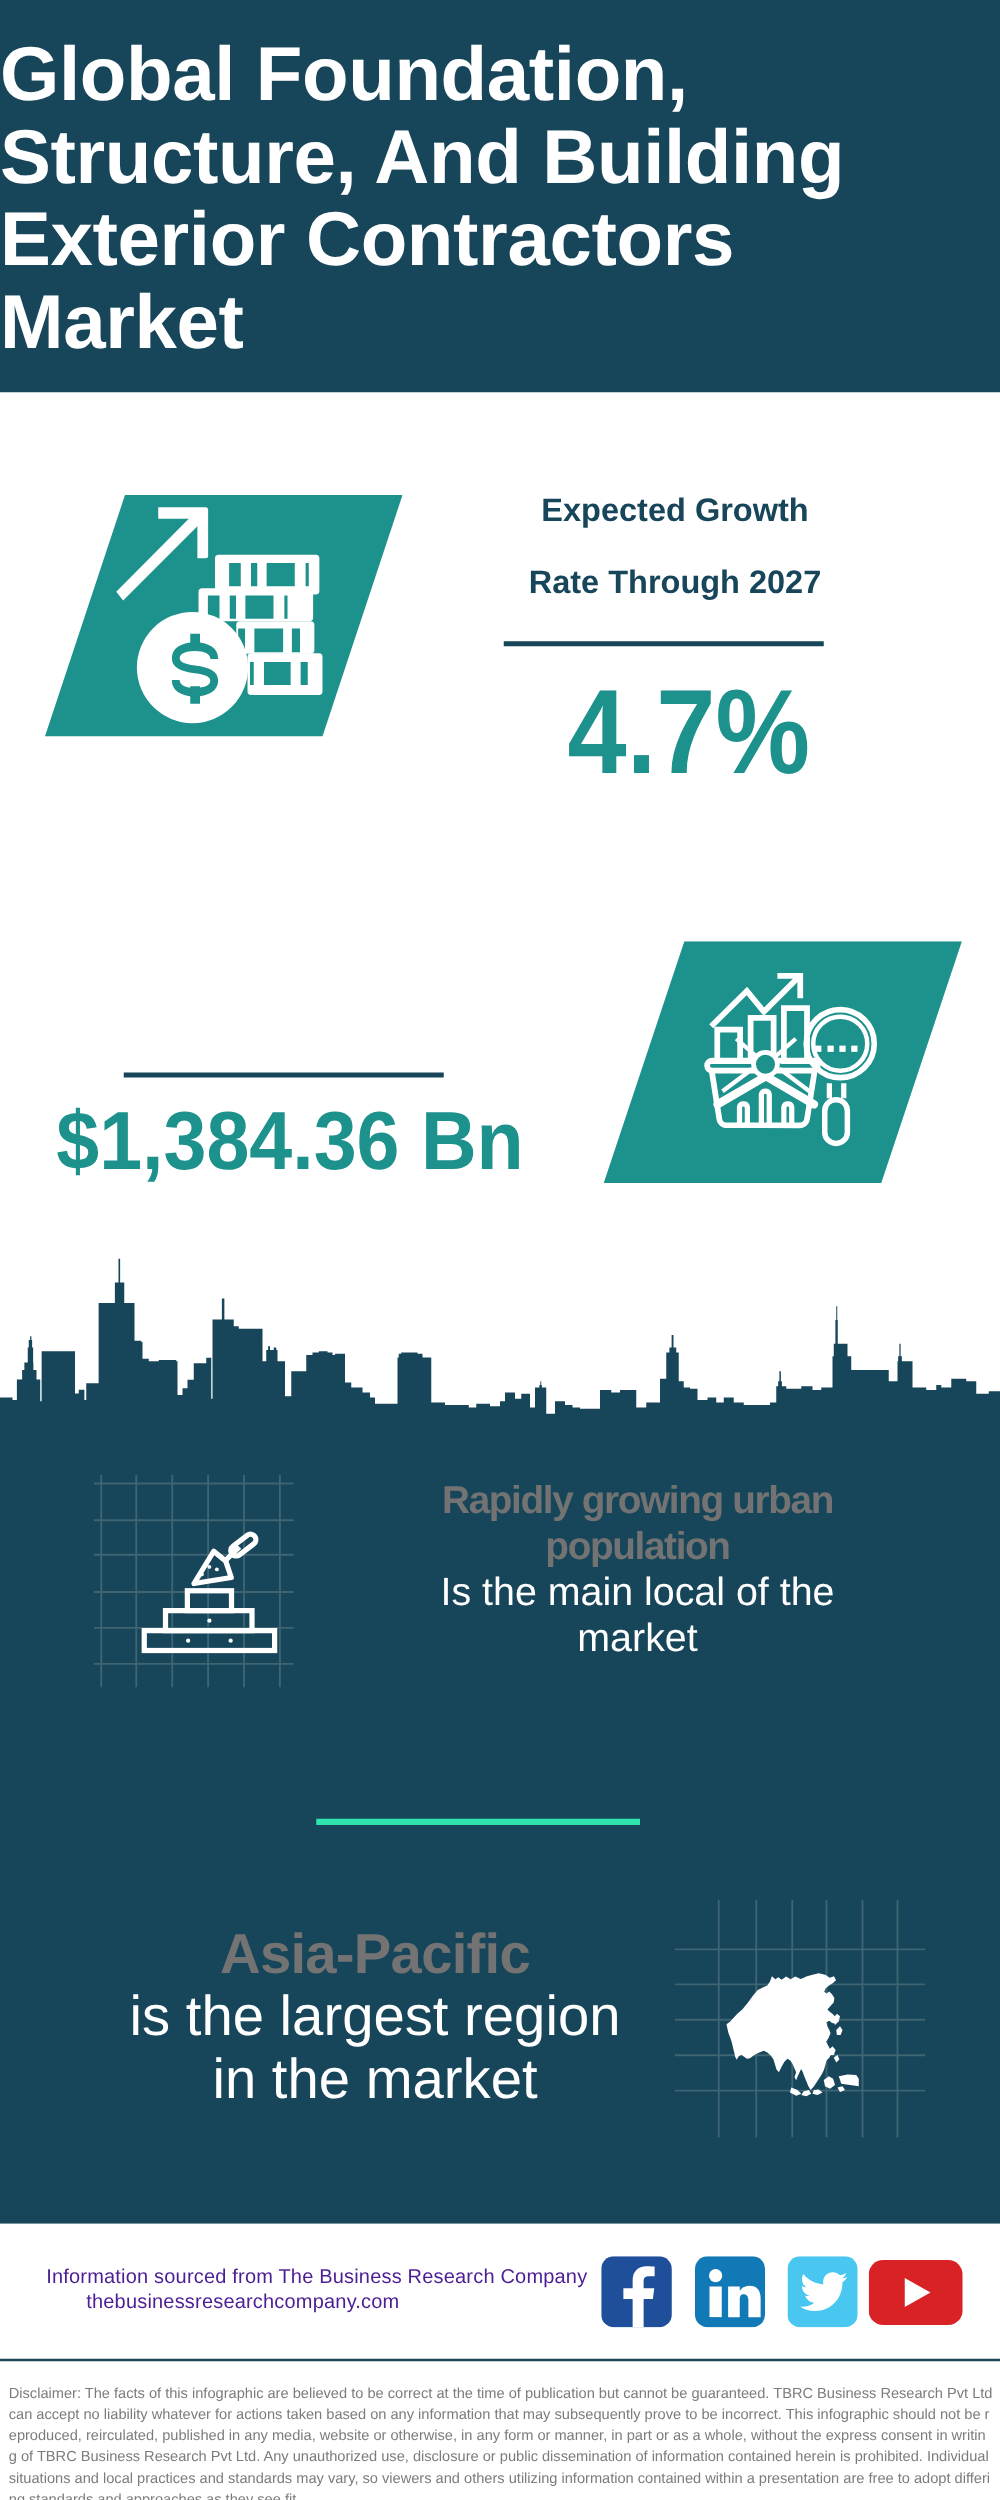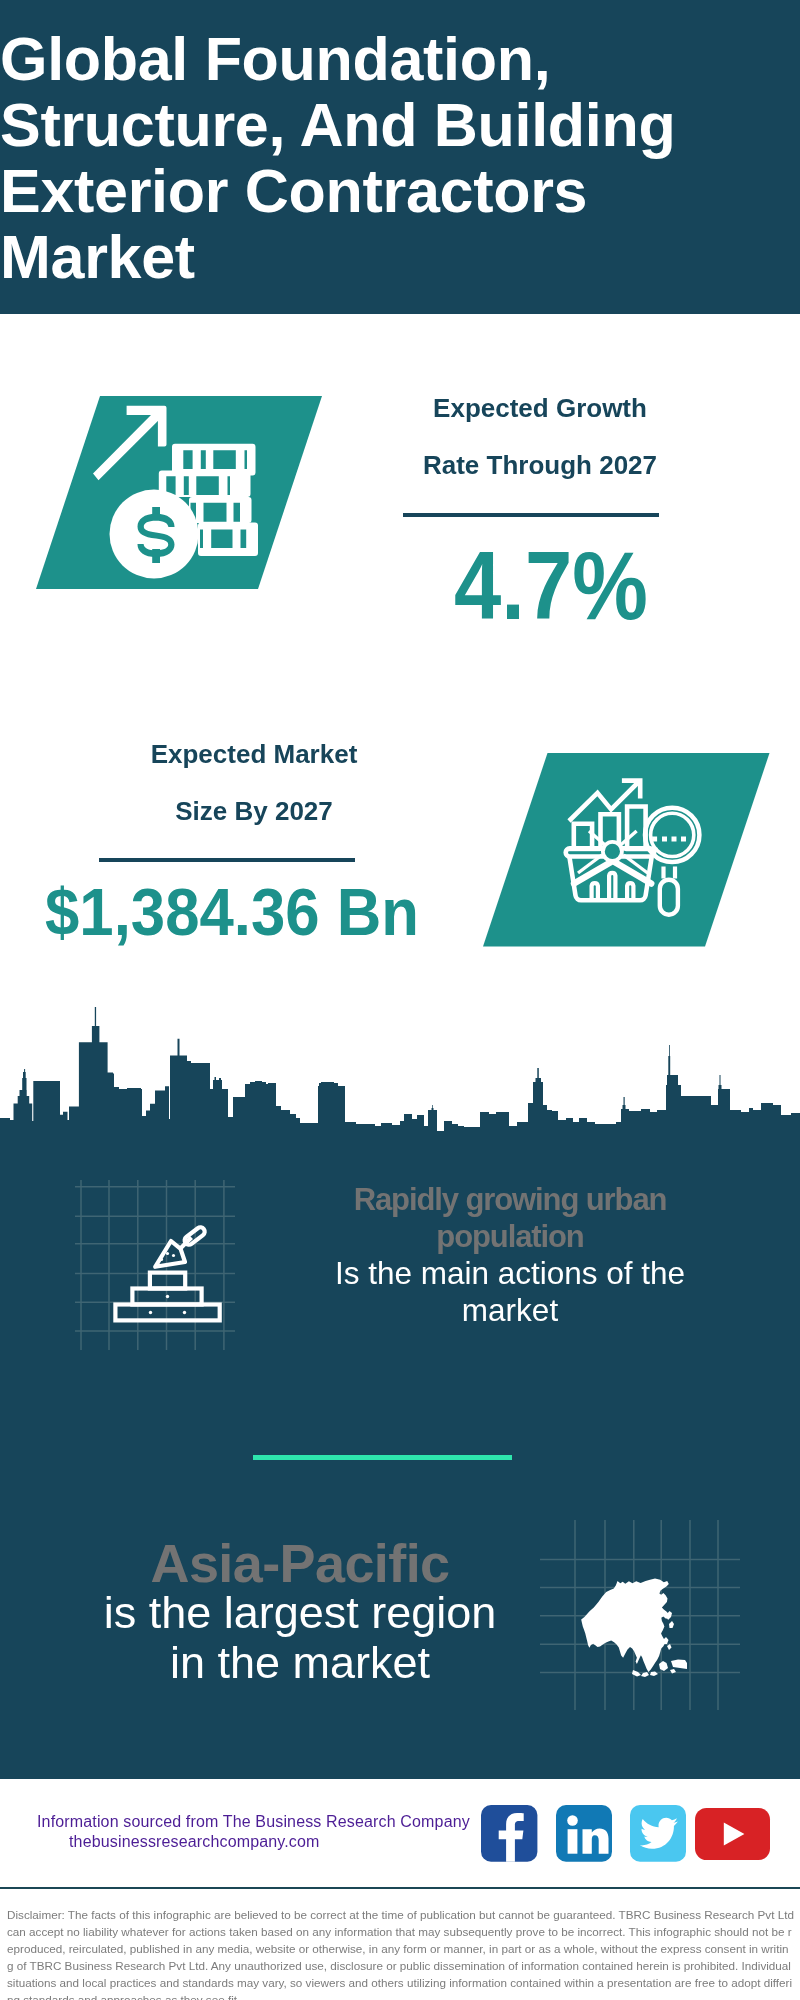--- a/index.html
+++ b/index.html
@@ -21,21 +21,21 @@
   .stat-head{position:absolute;color:#17455a;font-weight:bold;font-size:26px;line-height:57px;text-align:center;white-space:pre-line;}
   .rule{position:absolute;height:4px;background:#17455a;}
   .stat-val{position:absolute;color:#1d918b;font-weight:bold;text-align:center;}
 
   
   .dark{position:absolute;left:0;top:1140px;width:800px;height:639px;background:#17455a;}
   .skyline{position:absolute;left:0;top:0;width:800px;}
 
   .insight-text{position:absolute;text-align:center;font-size:31.5px;line-height:36.5px;}
   .block-head{font-weight:bold;color:#737373;font-size:31px;letter-spacing:-1.1px;}
-  #i2 .block-head{font-size:54px;letter-spacing:-0.6px;}
+  #i2 .block-head{font-size:45px;letter-spacing:-0.6px;}
   .block-sub{color:#ffffff;}
 
   .greenline{position:absolute;height:5px;background:#2ee5ad;}
 
   
   .footer{position:absolute;left:0;top:1779px;width:800px;height:110px;background:#ffffff;}
   .src-text{position:absolute;color:#4c1d95;font-size:16px;line-height:20px;letter-spacing:0.15px;}
 
   .footer-rule{position:absolute;left:0;top:1886.9px;width:800px;height:2.6px;background:#1b4755;}
   .disclaimer{position:absolute;left:0;top:1889.5px;width:800px;height:110px;background:#ffffff;}
@@ -137,22 +137,20 @@
       <g fill="#ffffff">
         <circle cx="129.4" cy="98.4" r="11.4"></circle>
         <rect x="169.1" y="83.5" width="5" height="5"></rect>
         <rect x="179" y="83.5" width="5" height="5"></rect>
         <rect x="188.5" y="83.5" width="5" height="5"></rect>
         <rect x="198" y="83.5" width="5" height="5"></rect>
       </g>
       <circle cx="129.4" cy="98.4" r="7.6" fill="#1d918b"></circle>
     </svg>
   </div>
-  <div class="stat-head" style="left:54px;top:726px;width:400px;">Expected Market
-Size By 2027</div>
   <div class="rule" style="left:99px;top:858px;width:256px;"></div>
   <div class="stat-val" style="left:22px;top:879px;width:420px;font-size:66px;line-height:66px;transform:scaleX(0.935);transform-origin:50% 0;">$1,384.36 Bn</div>
 
   <div class="footer"></div>
   <div class="src-text" style="left:37px;top:1812px;">Information sourced from The Business Research Company</div>
   <div class="src-text" style="left:37px;top:1831.5px;margin-left:32px;">thebusinessresearchcompany.com</div>
 
   <svg width="57" height="57" viewBox="0 0 57 57" style="position:absolute;left:480.8px;top:1805.2px;">
     <rect x="0" y="0" width="56.4" height="56.8" rx="10" fill="#1f4e9a"></rect>
     <path fill="#ffffff" d="M33.9,56.8 L33.9,34.2 L41.3,34.2 L42.4,25.6 L33.9,25.6 L33.9,20.1 C33.9,17.6 34.6,15.9 38.2,15.9 L42.7,15.9 L42.7,8.2 C41.9,8.1 39.2,7.9 36.1,7.9 C29.6,7.9 25.1,11.9 25.1,19.2 L25.1,25.6 L17.7,25.6 L17.7,34.2 L25.1,34.2 L25.1,56.8 Z"></path>
@@ -200,21 +198,21 @@
       <circle cx="86.5" cy="79.5" r="1.55"></circle>
         <circle cx="92.5" cy="73.5" r="1.55"></circle>
       <circle cx="98.5" cy="75.5" r="1.55"></circle>
       <circle cx="92.5" cy="116.5" r="1.7"></circle>
         <circle cx="75.5" cy="132.5" r="1.7"></circle>
         <circle cx="109.5" cy="132.5" r="1.7"></circle>
     </g>
   </svg>
   <div class="insight-text" style="left:330px;top:1182px;width:360px;">
     <div class="block-head">Rapidly growing urban population</div>
-    <div class="block-sub">Is the main actions of the market</div>
+    <div class="block-sub">Is the main local of the market</div>
   </div>
 
   <div class="greenline" style="left:253px;top:1455px;width:259px;"></div>
 
   <svg class="grid" width="200" height="190" viewBox="0 0 200 190" style="position:absolute;left:540px;top:1520px;">
     <g stroke="#3f6573" stroke-width="1.5">
       <path d="M35,0 V190 M65,0 V190 M93.8,0 V190 M121.2,0 V190 M150,0 V190 M178,0 V190"></path>
       <path d="M0,39.5 H200 M0,67.5 H200 M0,95.8 H200 M0,124.2 H200 M0,152.5 H200"></path>
     </g>
   </svg>

